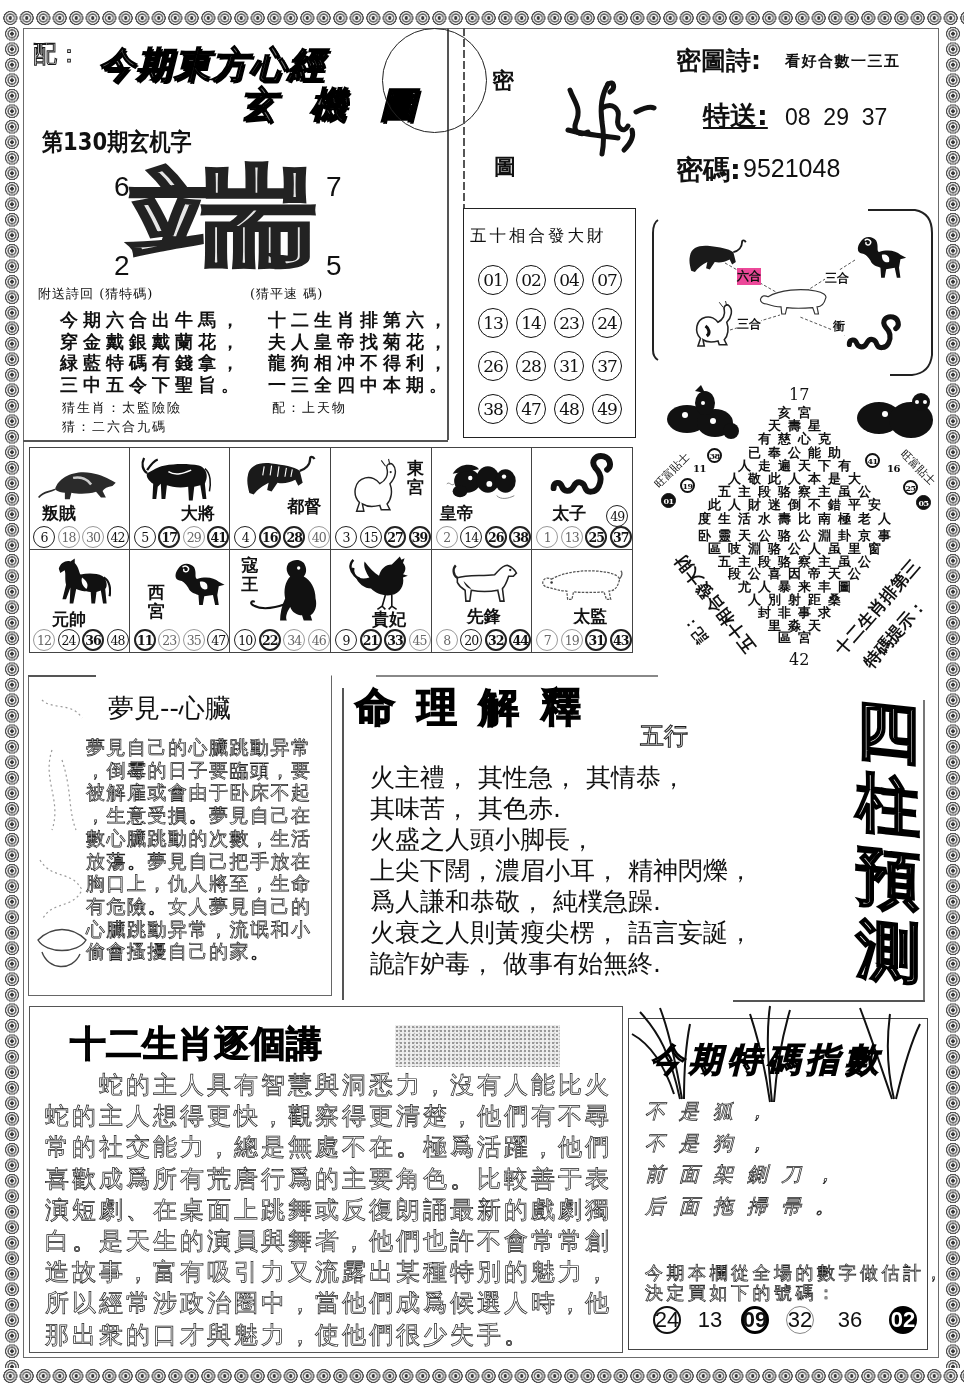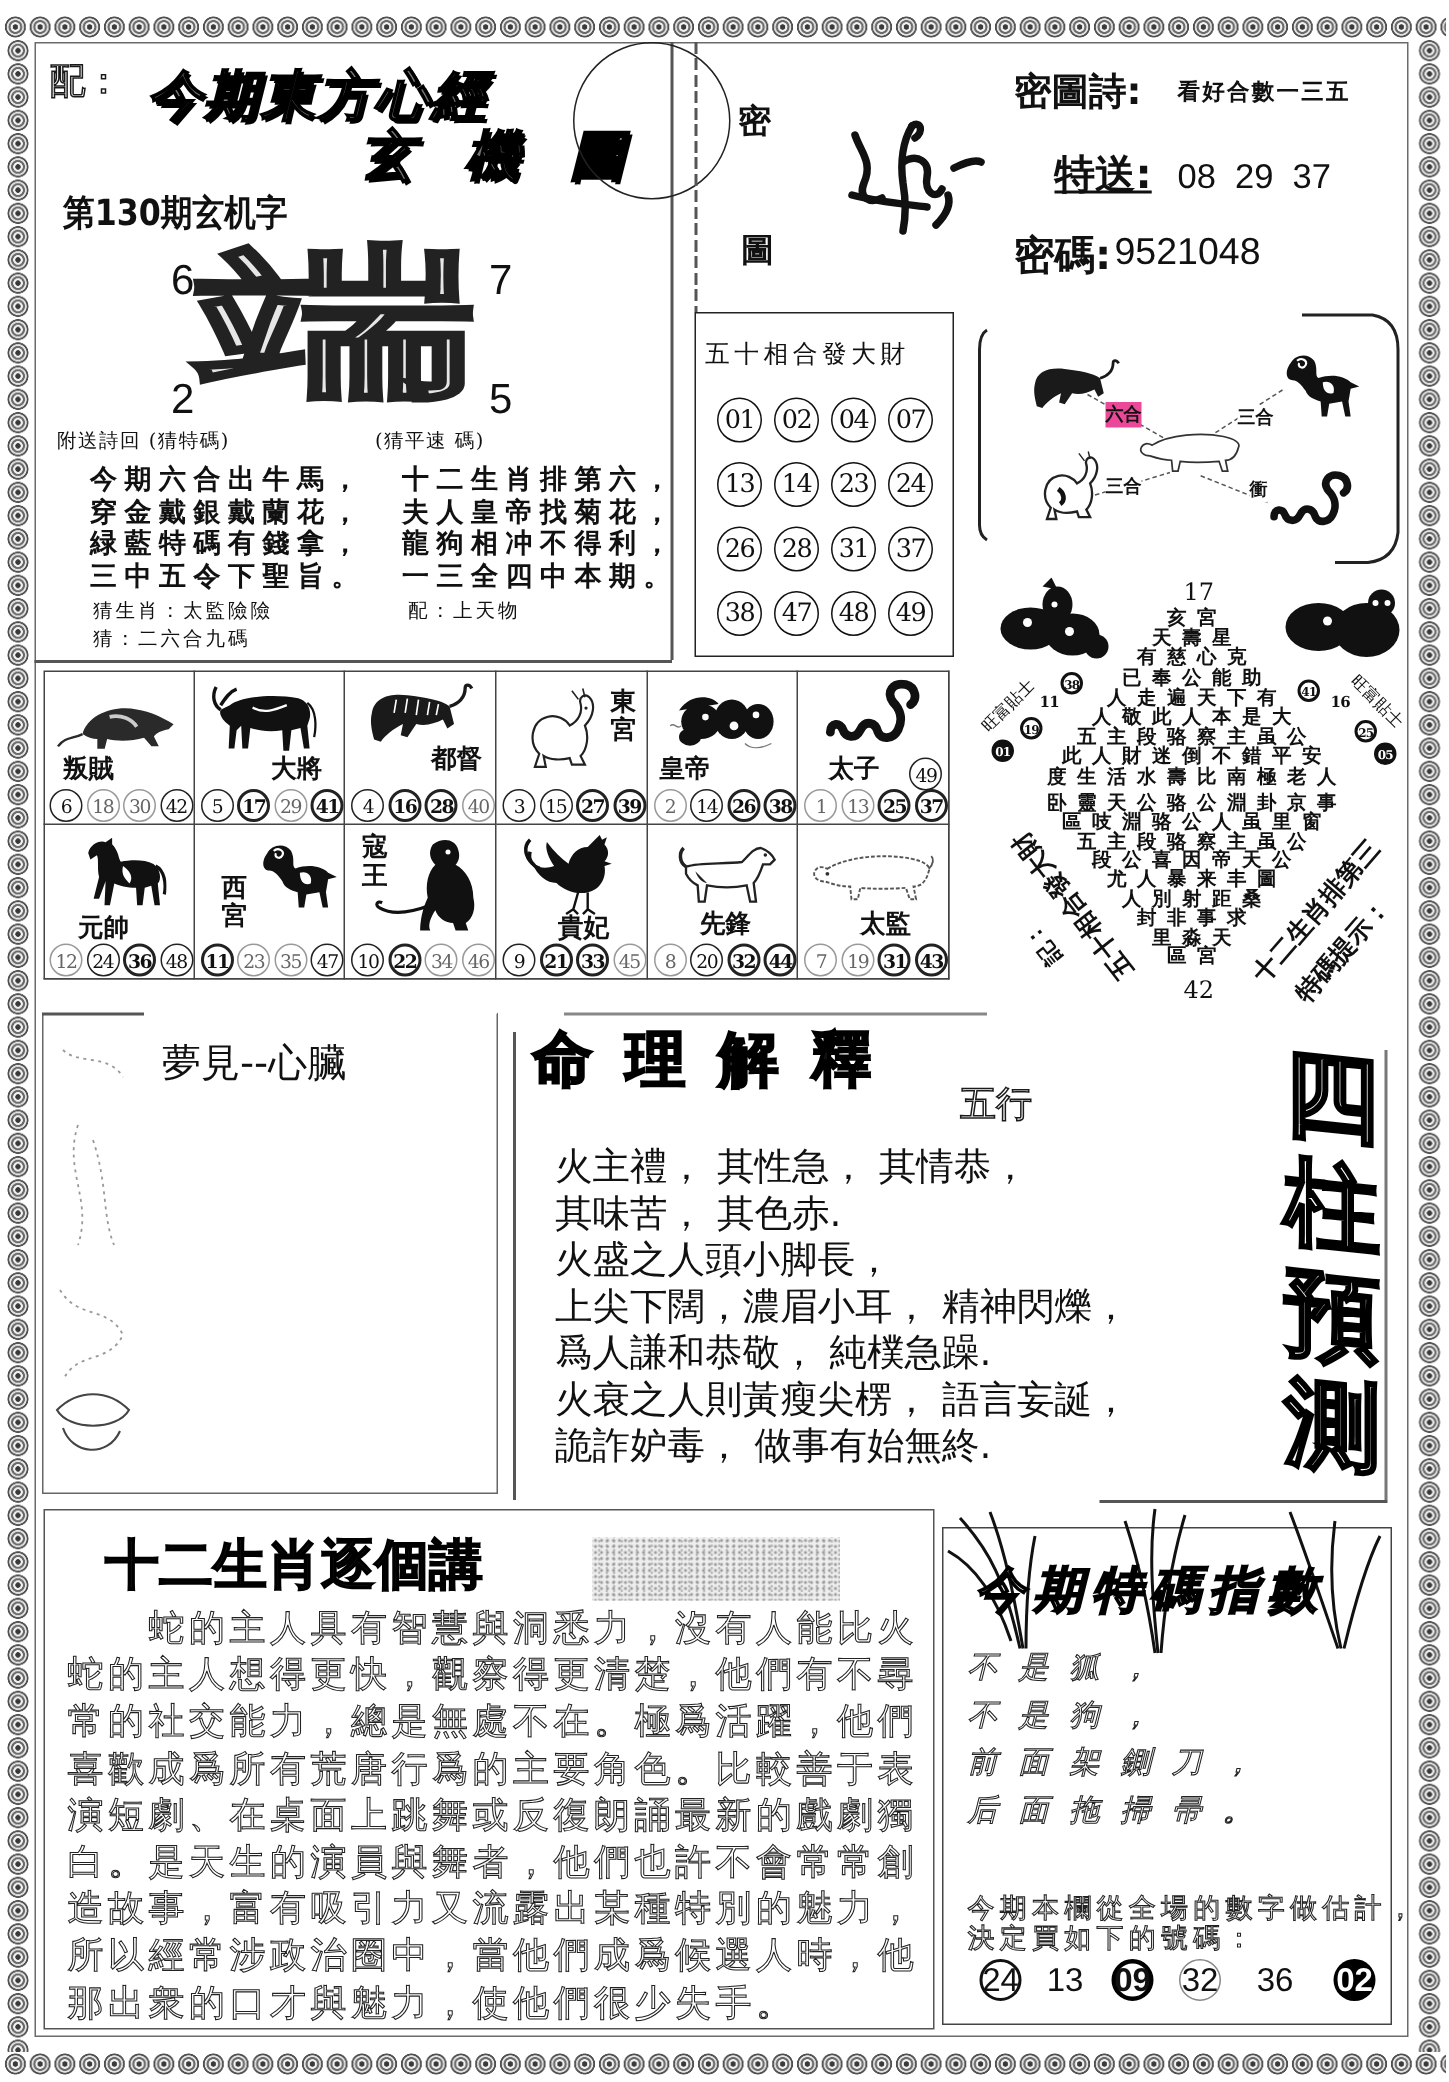--- a/index.html
+++ b/index.html
@@ -460,20 +460,32 @@
       <path d="M20 60 C10 90 30 110 20 140"></path>
       <path d="M30 70 C40 100 36 120 44 140"></path>
       <path d="M8 170 C20 190 40 180 50 200 C40 220 20 210 10 230"></path>
     </g>
     <g stroke="#444" stroke-width="1.4" fill="none">
       <path d="M6 250 C20 236 40 236 54 250 C46 264 14 264 6 250 Z"></path>
       <path d="M10 262 C16 280 40 282 48 264"></path>
     </g>
   </svg>
   <div class="abs" style="left:108px;top:691px;font-size:26px;white-space:nowrap;">夢見--心臟</div>
+  <div class="abs dream outline-thin">
+    <div>夢見自己的心臟跳動异常</div>
+    <div>，倒霉的日子要臨頭，要</div>
+    <div>被解雇或會由于卧床不起</div>
+    <div>，生意受損。夢見自己在</div>
+    <div>數心臟跳動的次數，生活</div>
+    <div>放蕩。夢見自己把手放在</div>
+    <div>胸口上，仇人將至，生命</div>
+    <div>有危險。女人夢見自己的</div>
+    <div>心臟跳動异常，流氓和小</div>
+    <div>偷會搔擾自己的家。</div>
+  </div>
 
   <div class="vl" style="left:342px;top:688px;height:312px;"></div>
   <div class="hl" style="left:376px;top:675px;width:282px;background:#888;"></div>
   <div class="abs" style="left:355px;top:684px;font-size:40px;font-weight:900;letter-spacing:22px;line-height:46px;-webkit-text-stroke:1.5px #000;white-space:nowrap;">命理解釋</div>
   <div class="abs outline" style="left:640px;top:702px;font-size:24px;margin-top:18px;">五行</div>
   <div class="abs fate">
     <div>火主禮， 其性急， 其情恭，</div>
     <div>其味苦， 其色赤.</div>
     <div>火盛之人頭小脚長，</div>
     <div>上尖下闊，濃眉小耳， 精神閃爍，</div>

